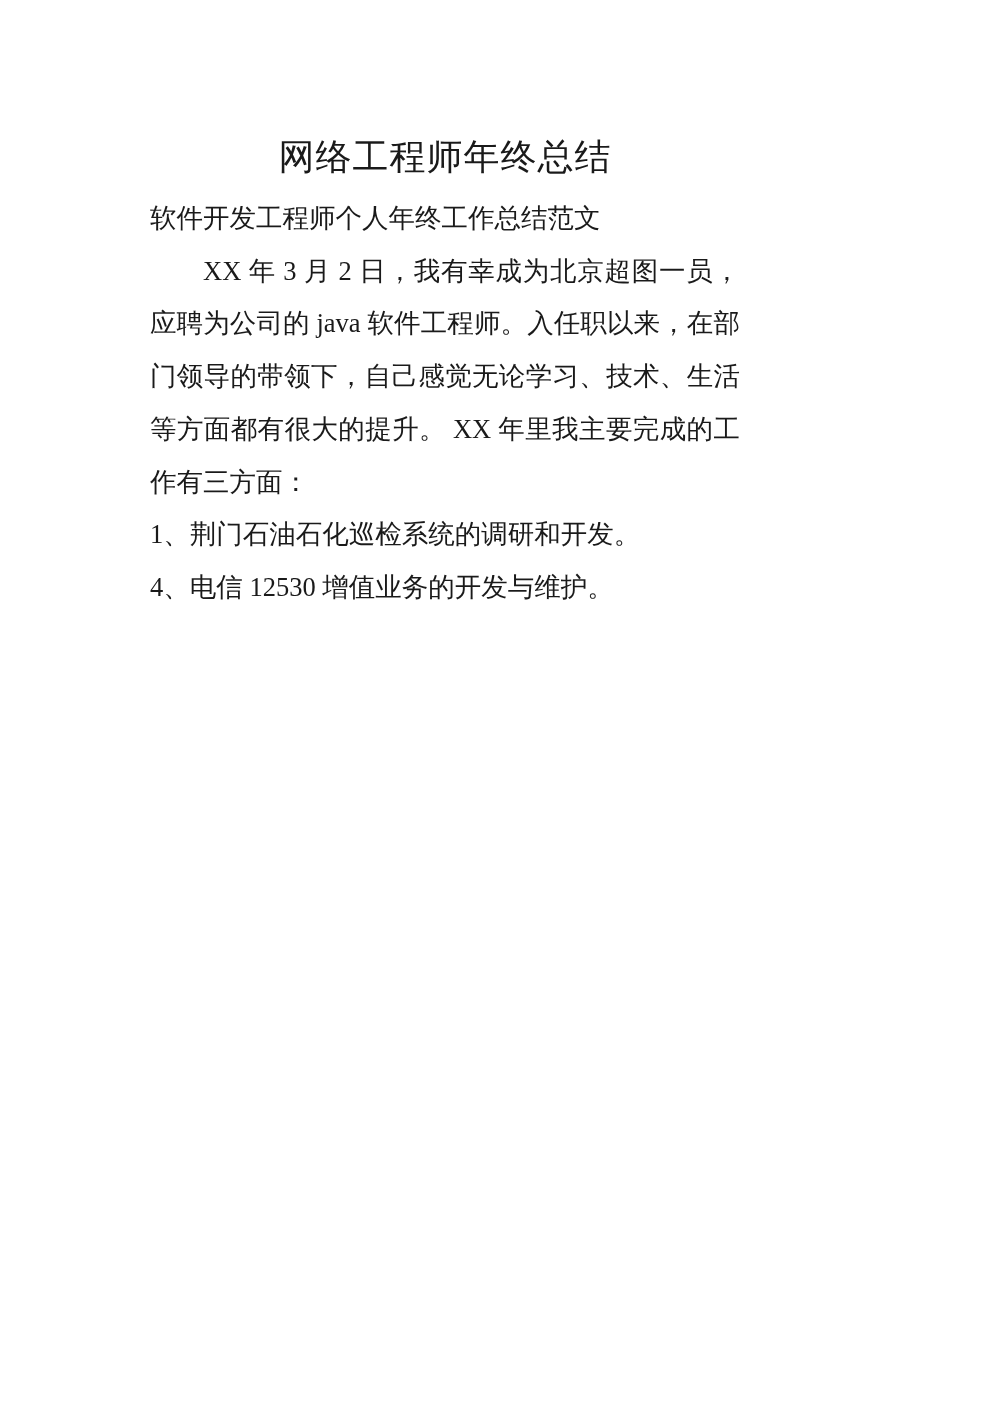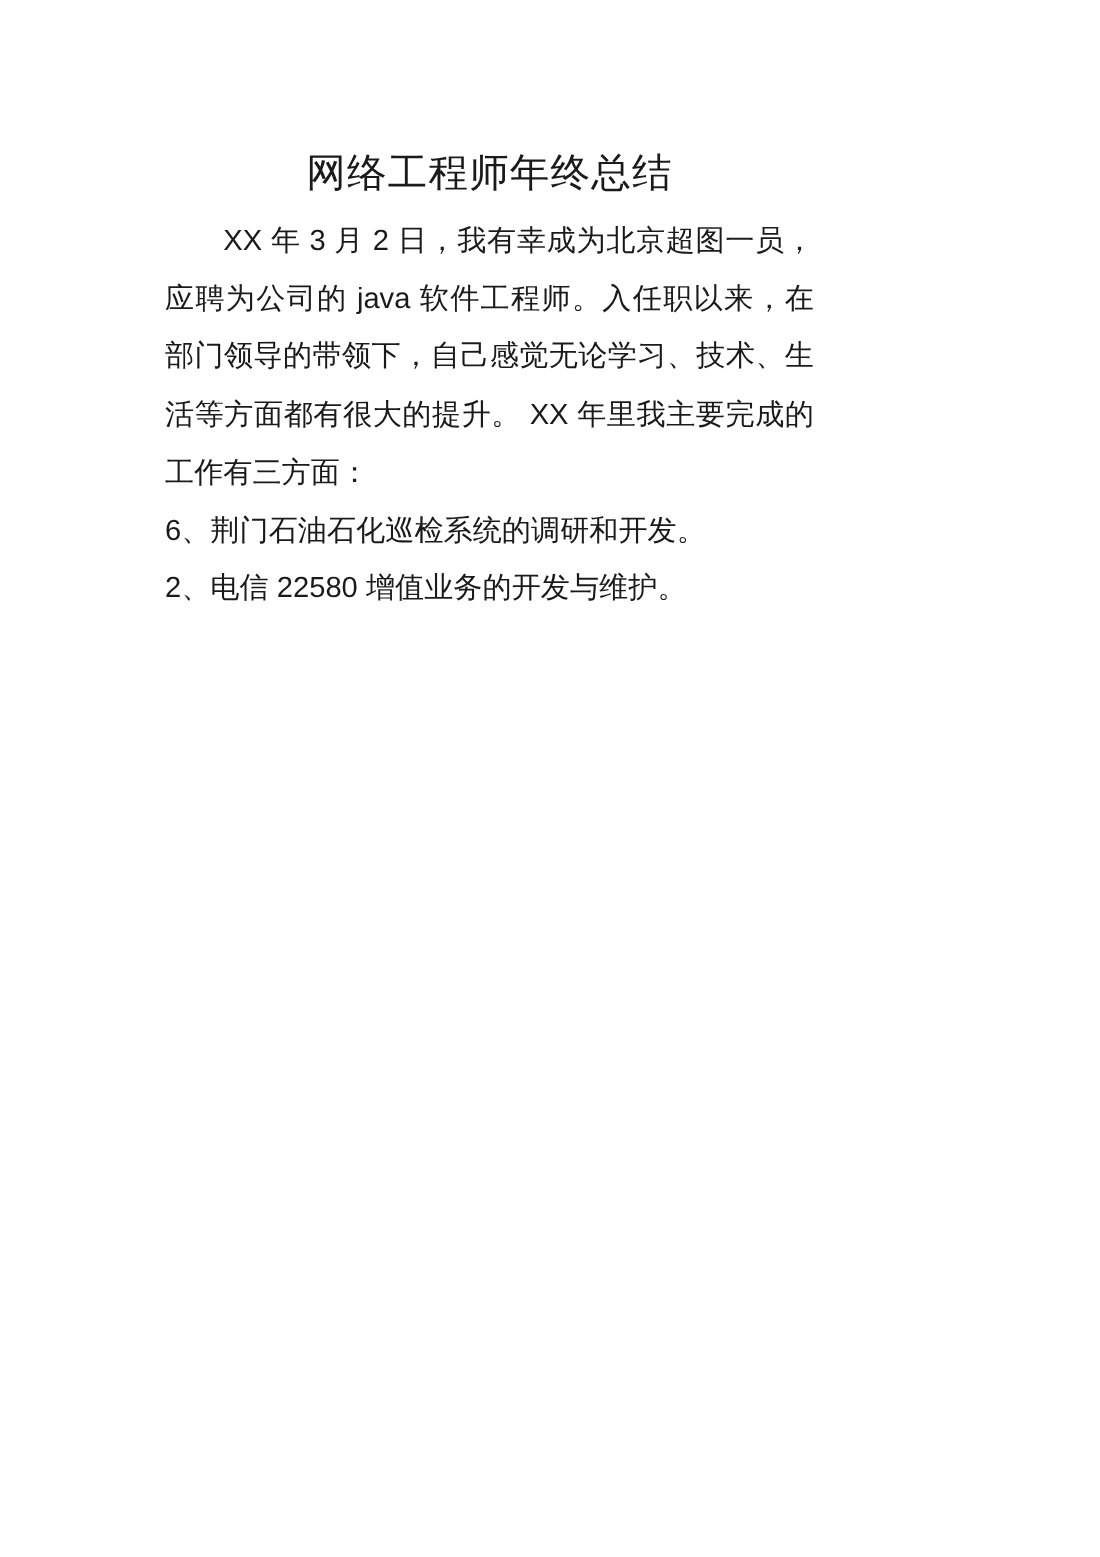--- a/index.html
+++ b/index.html
@@ -7,21 +7,21 @@
     width: 1000px;
     height: 1415px;
     background: #ffffff;
     overflow: hidden;
   }
   .page {
     width: 880px;
     height: 1415px;
     background: #ffffff;
     color: #1a1a1a;
-    font-family: Liberation Sans, sans-serif;
+    font-family: Liberation Serif, serif;
   }
   .content {
     padding: 122px 140px 0 150px;
   }
   .doc-title {
     font-size: 36px;
     line-height: 70px;
     font-weight: normal;
     text-align: center;
     letter-spacing: 1px;
@@ -39,19 +39,20 @@
   .doc-body .para.indent {
     text-indent: 2em;
   }
 </style>
 </head>
 <body>
 
 <div class="page">
   <div class="content">
     <h1 class="doc-title">网络工程师年终总结</h1>
+    <p class="doc-subtitle">软件开发工程师个人年终工作总结范文</p>
     <div class="doc-body">
         <p class="para indent">XX 年 3 月 2 日，我有幸成为北京超图一员，应聘为公司的 java 软件工程师。入任职以来，在部门领导的带领下，自己感觉无论学习、技术、生活等方面都有很大的提升。 XX 年里我主要完成的工作有三方面：</p>
-        <p class="para">6、荆门石油石化巡检系统的调研和开发。</p>
-        <p class="para">2、电信 22580 增值业务的开发与维护。</p>
+        <p class="para">1、荆门石油石化巡检系统的调研和开发。</p>
+        <p class="para">4、电信 12530 增值业务的开发与维护。</p>
       </div>
   </div>
 </div>
 
 </body></html>

